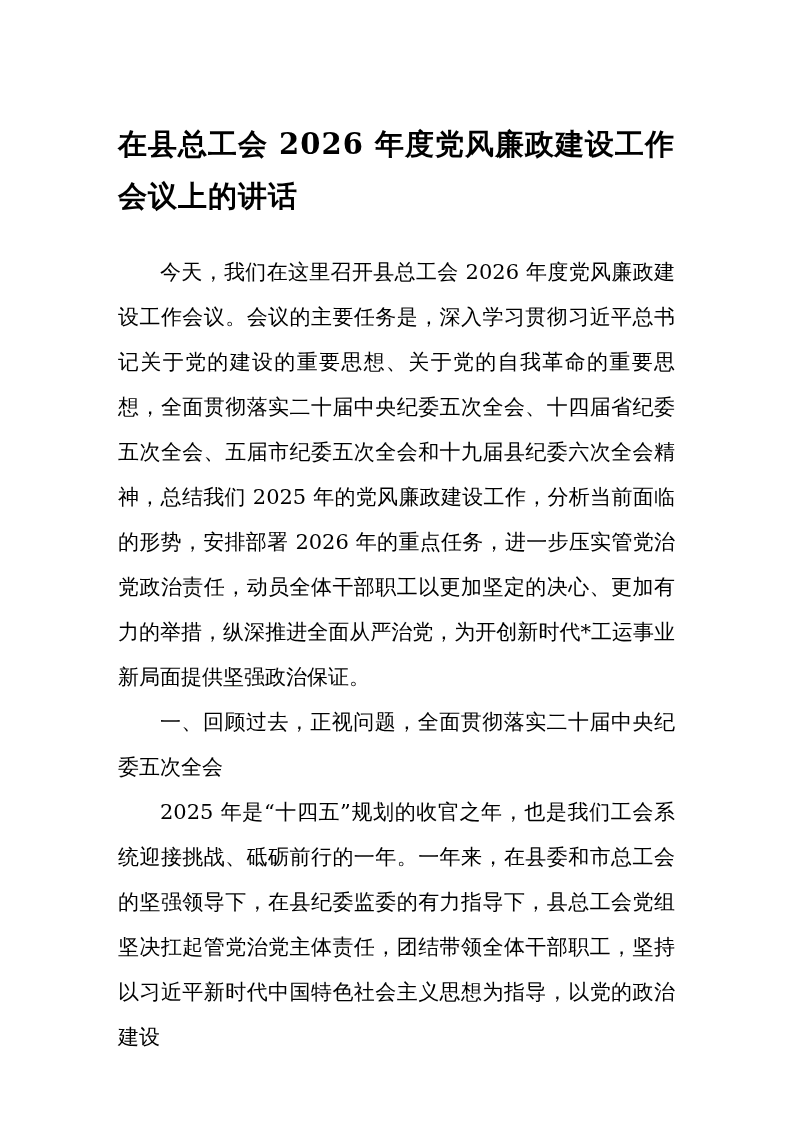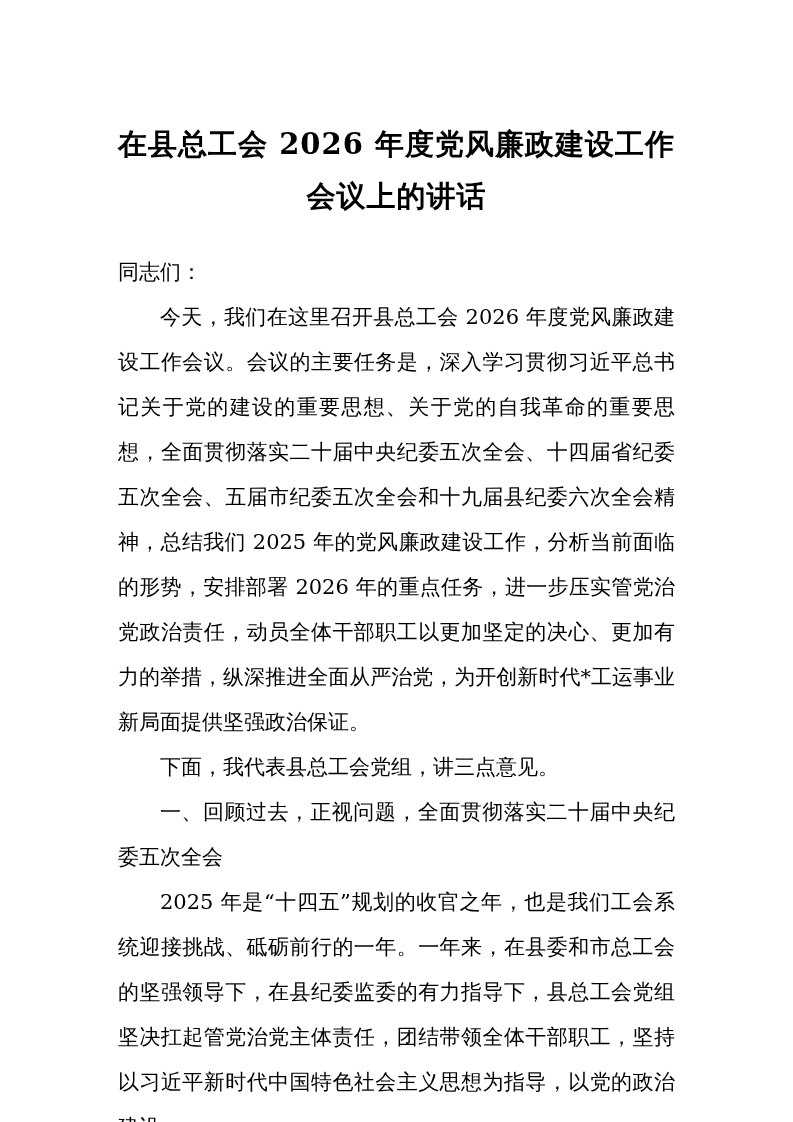--- a/index.html
+++ b/index.html
@@ -16,39 +16,36 @@
     background: #ffffff;
     color: #000000;
     font-family: "DejaVu Serif", "Liberation Serif", serif;
     overflow: hidden;
   }
   .doc-title {
     margin: 0 0 28px 0;
     font-size: 29px;
     font-weight: 700;
     line-height: 52px;
-    text-align: center;
     letter-spacing: 1px;
   }
   .doc-body p.para {
     margin: 0;
     font-size: 21px;
     line-height: 45px;
     text-align: justify;
     word-break: break-all;
   }
   .doc-body p.para.indent {
     text-indent: 2em;
   }
 </style>
 </head>
 <body>
 
 <div class="page">
   <h1 class="doc-title">在县总工会 2026 年度党风廉政建设工作会议上的讲话</h1>
   <div class="doc-body">
-      <p class="para">同志们：</p>
       <p class="para indent">今天，我们在这里召开县总工会 2026 年度党风廉政建设工作会议。会议的主要任务是，深入学习贯彻习近平总书记关于党的建设的重要思想、关于党的自我革命的重要思想，全面贯彻落实二十届中央纪委五次全会、十四届省纪委五次全会、五届市纪委五次全会和十九届县纪委六次全会精神，总结我们 2025 年的党风廉政建设工作，分析当前面临的形势，安排部署 2026 年的重点任务，进一步压实管党治党政治责任，动员全体干部职工以更加坚定的决心、更加有力的举措，纵深推进全面从严治党，为开创新时代*工运事业新局面提供坚强政治保证。</p>
-      <p class="para indent">下面，我代表县总工会党组，讲三点意见。</p>
       <p class="para indent">一、回顾过去，正视问题，全面贯彻落实二十届中央纪委五次全会</p>
       <p class="para indent">2025 年是“十四五”规划的收官之年，也是我们工会系统迎接挑战、砥砺前行的一年。一年来，在县委和市总工会的坚强领导下，在县纪委监委的有力指导下，县总工会党组坚决扛起管党治党主体责任，团结带领全体干部职工，坚持以习近平新时代中国特色社会主义思想为指导，以党的政治建设</p>
     </div>
 </div>
 
 </body></html>

